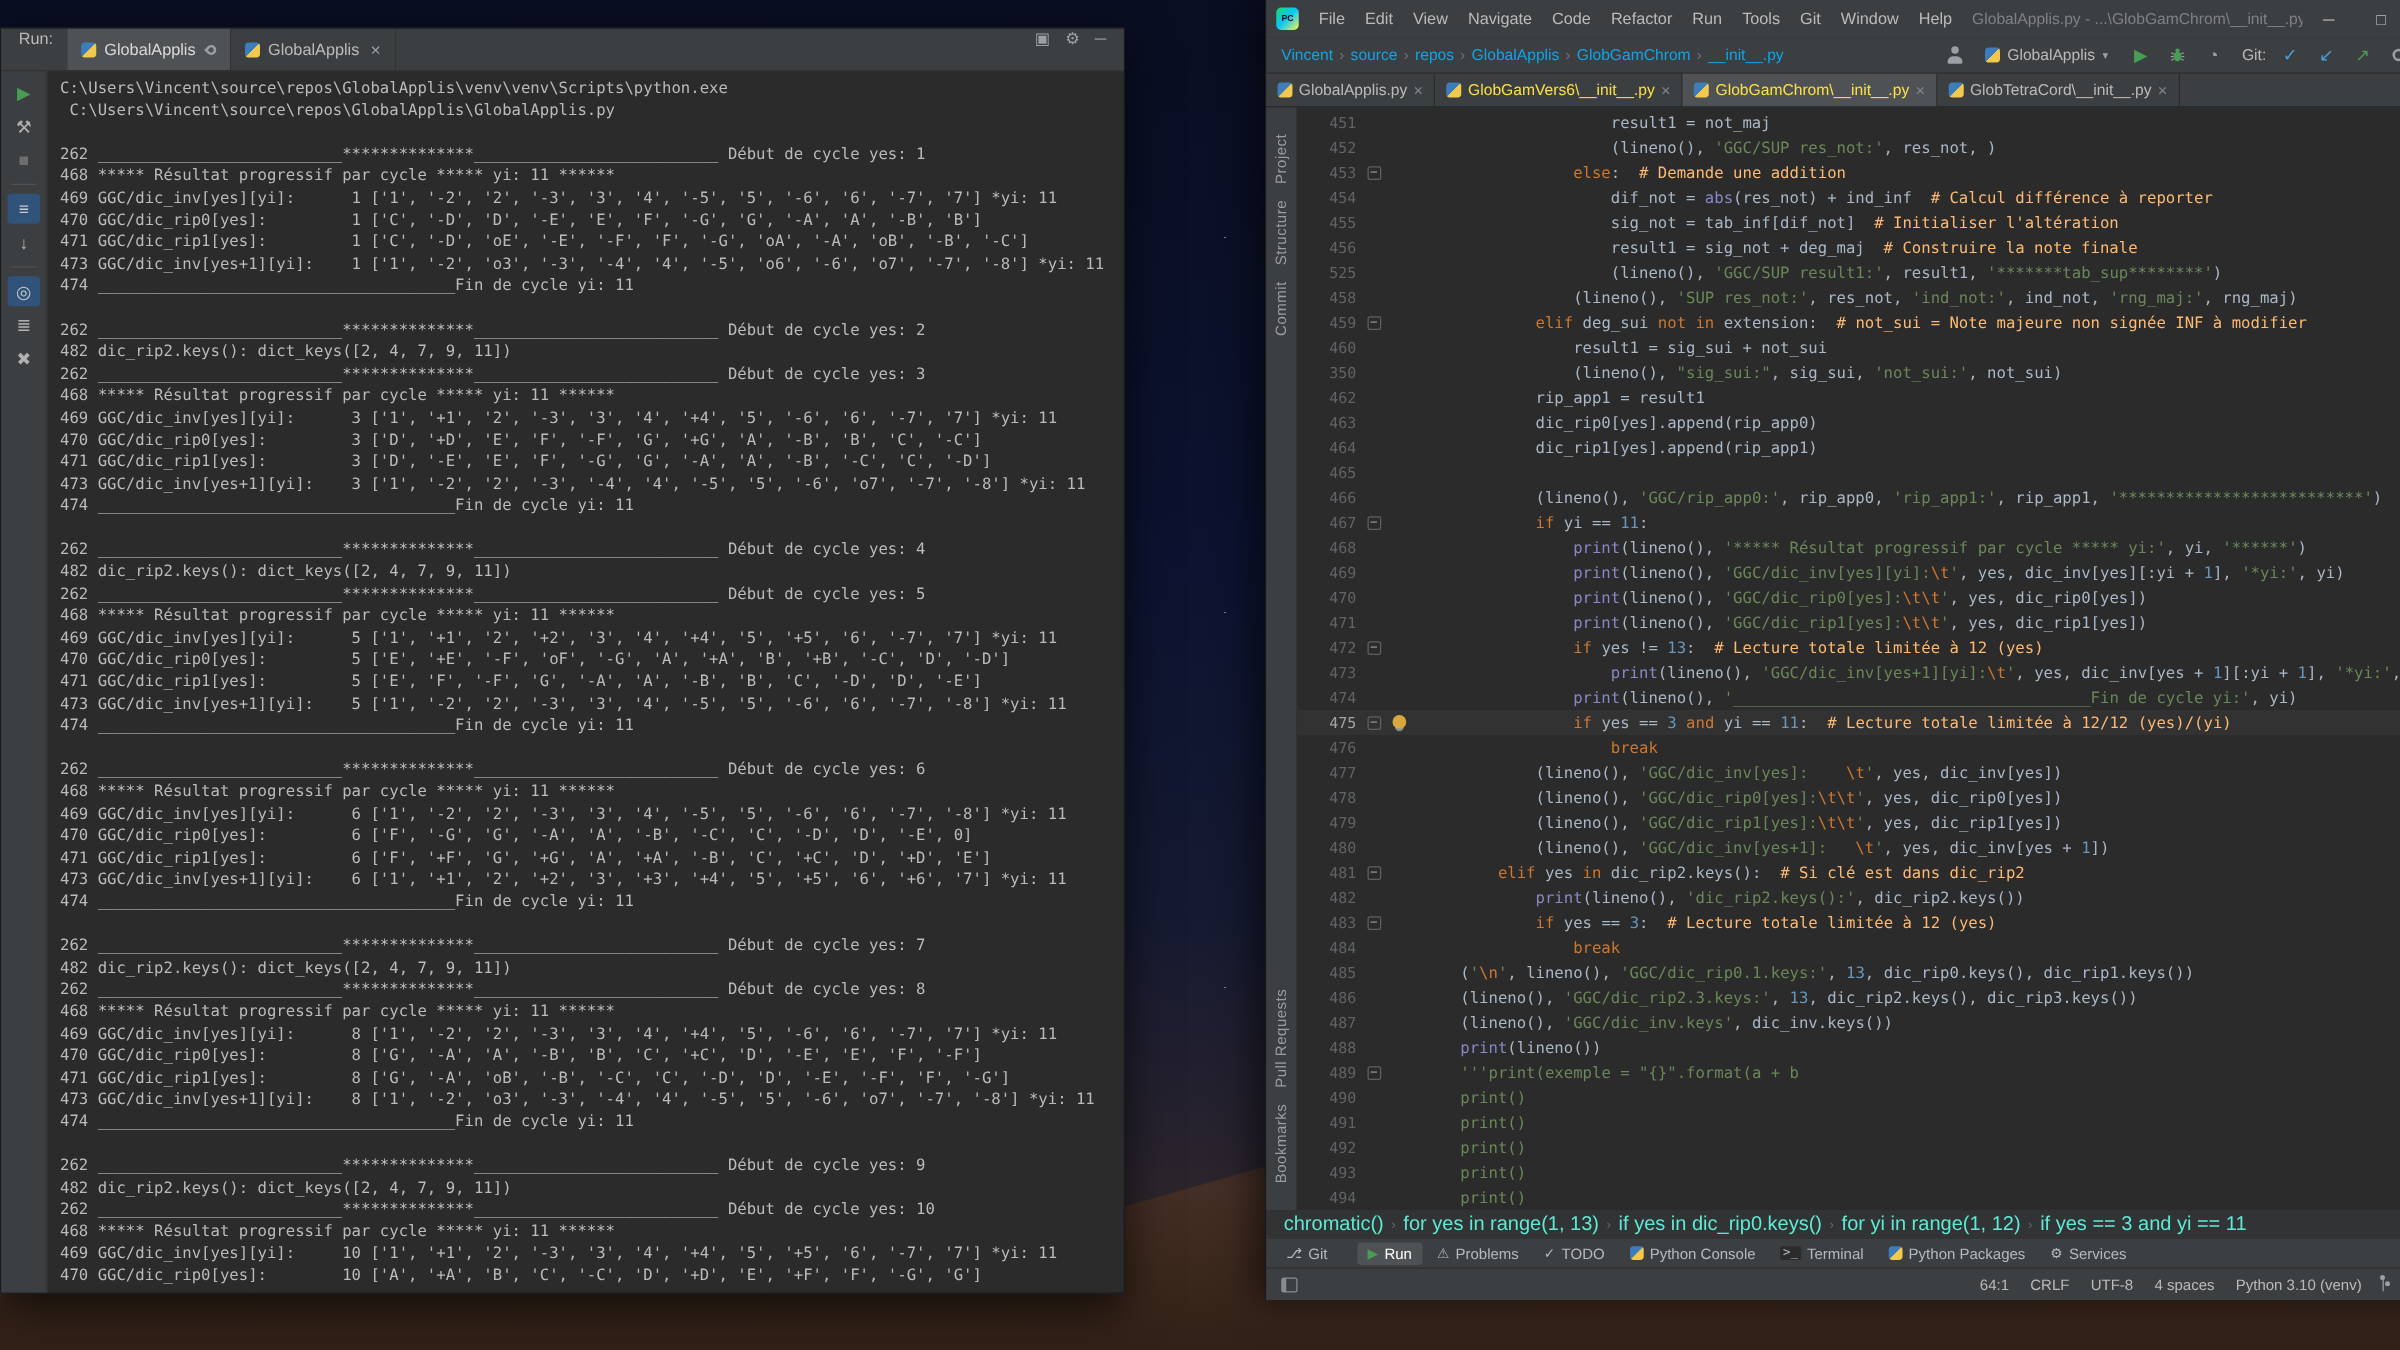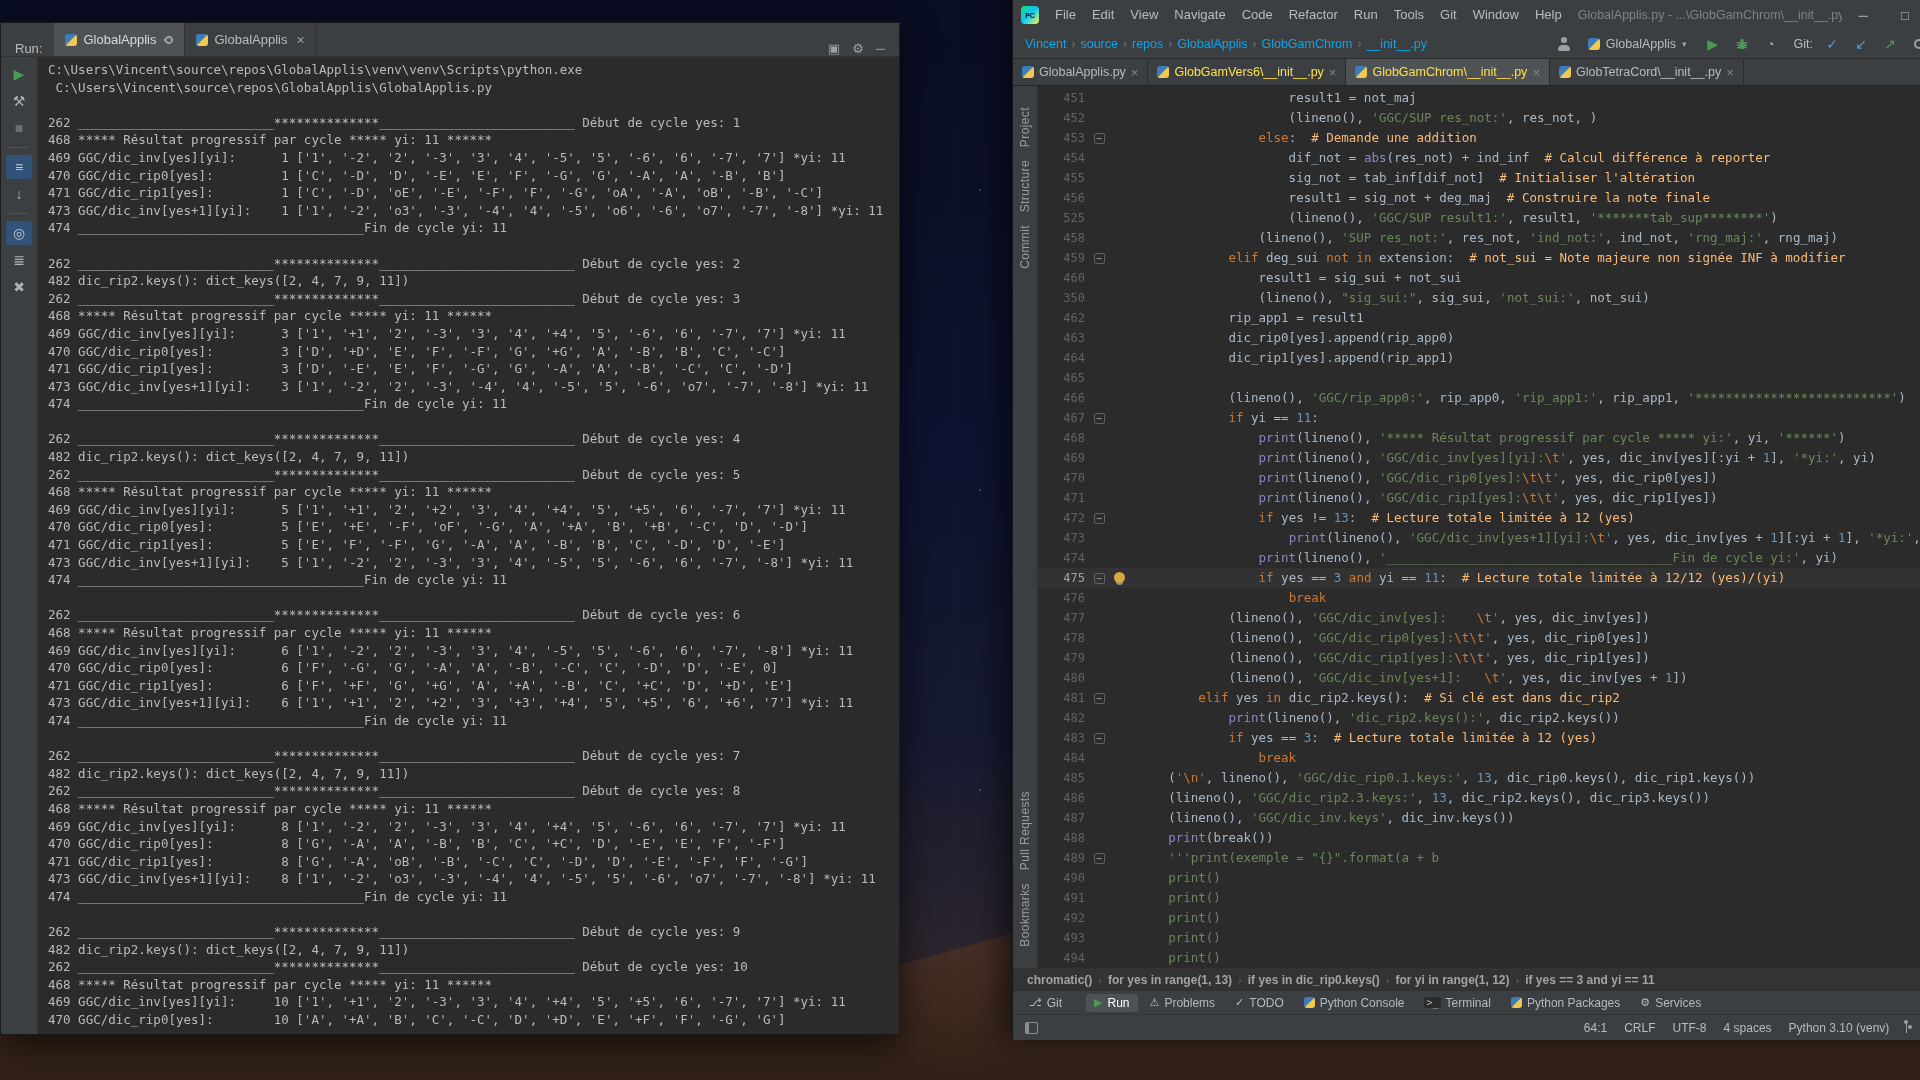--- a/index.html
+++ b/index.html
@@ -15,21 +15,21 @@
  radial-gradient(1px 1px at 80px 240px,rgba(255,255,255,.6),transparent 60%),
  radial-gradient(1px 1px at 180px 260px,rgba(255,255,255,.5),transparent 60%);
  background-size:340px 300px;background-repeat:repeat;}
 .glow{position:absolute;left:540px;bottom:130px;width:330px;height:200px;background:radial-gradient(ellipse at center,rgba(216,128,58,.38),transparent 70%);}
 .ground{position:absolute;left:0;right:0;bottom:0;height:220px;
  background:linear-gradient(180deg,rgba(74,48,30,0) 0%,rgba(88,54,32,.55) 40%,rgba(48,32,22,.95) 100%);
  clip-path:polygon(0 58%,7% 42%,17% 55%,29% 36%,42% 60%,54% 30%,65% 50%,77% 26%,88% 46%,100% 32%,100% 100%,0 100%);}
 
 
 .run-window{position:absolute;left:0;top:22px;width:900px;height:1013px;background:#2b2b2b;border:1px solid #191b1c;box-shadow:0 12px 34px rgba(0,0,0,.65);display:flex;flex-direction:column;z-index:5;}
-.rw-titlebar{height:34px;background:#3c3f41;border-bottom:1px solid #323232;display:flex;align-items:flex-end;padding:0 6px;flex:0 0 34px;}
+.rw-titlebar{height:34px;background:#3c3f41;border-bottom:1px solid #323232;display:flex;align-items:flex-start;padding:0 6px;flex:0 0 34px;}
 .rw-runlabel{color:#bbbbbb;font-size:13px;margin:0 12px 0 8px;}
 .rw-tabs{display:flex;align-self:stretch;align-items:stretch;flex:1;min-width:0;}
 .rtab{display:flex;align-items:center;gap:6px;padding:0 11px;font-size:13px;color:#bbbbbb;border-right:1px solid #323232;}
 .rtab.sel{background:#4e5254;color:#dadada;}
 .rtab-ic{width:12px;height:12px;border-radius:3px;background:linear-gradient(135deg,#3d7dbb 49%,#f2c94c 51%);flex:0 0 12px;}
 .rtab-pin{width:8px;height:8px;border:2px solid #9aa0a6;border-radius:50% 50% 50% 0;transform:rotate(45deg);margin-left:3px;}
 .rtab-x{color:#9aa0a6;font-size:14px;margin-left:3px;}
 .rw-title-icons{display:flex;align-items:center;gap:12px;color:#9aa0a6;font-size:13px;padding:0 8px;}
 .rw-body{flex:1;display:flex;min-height:0;}
 .rw-toolbar{width:37px;background:#3c3f41;border-right:1px solid #323232;display:flex;flex-direction:column;align-items:center;padding-top:5px;gap:3px;flex:0 0 37px;}
@@ -91,21 +91,21 @@
 .bpdot{position:absolute;left:55px;top:5px;width:10px;height:10px;border-radius:50%;background:#db5c5c;}
 .bulb{position:absolute;left:76px;top:4px;width:11px;height:11px;background:#d9a740;border-radius:50%;box-shadow:0 4px 0 -2px #8a8d90;}
 .c-d{color:#a9b7c6;}.c-k{color:#cc7832;}.c-s{color:#6a8759;}.c-c{color:#fdba74;}.c-n{color:#6897bb;}.c-b{color:#8888c6;}.c-e{color:#cc7832;}
 .inspections{position:absolute;top:3px;right:16px;color:#d5b74c;font-size:12px;z-index:2;}
 .scrollbar{position:absolute;right:0;top:0;bottom:0;width:12px;z-index:2;}
 .smark{position:absolute;right:2px;width:8px;height:3px;background:#a49d45;}
 .smark.red{background:#c75450;}
 .sthumb{position:absolute;right:1px;top:68%;height:27%;width:10px;background:rgba(166,170,175,.22);border-radius:4px;}
 
 .crumbbar{height:22px;background:#313335;border-top:1px solid #323232;display:flex;align-items:center;padding-left:14px;flex:0 0 22px;}
-.bcrumb{color:#a3a3a3;font-size:12px;white-space:nowrap;font-weight:bold;}
+.bcrumb{color:#5eead4;font-size:16px;white-space:nowrap;}
 .bcrumb-sep{color:#65696e;font-size:11px;padding:0 6px;}
 
 .twbar{height:24px;background:#3c3f41;border-top:1px solid #323232;display:flex;align-items:center;padding-left:8px;gap:4px;flex:0 0 24px;}
 .twbtn{display:flex;align-items:center;gap:5px;padding:2px 8px;border-radius:3px;font-size:12px;color:#b6b9bd;white-space:nowrap;}
 .twbtn.act{background:#4e5254;color:#ffffff;}
 .twbtn:first-child{margin-right:12px;}
 .twic{font-size:11px;display:inline-flex;align-items:center;}
 .pyicon-sm{width:11px;height:11px;border-radius:3px;background:linear-gradient(135deg,#3d7dbb 49%,#f2c94c 51%);display:inline-block;}
 .twglyph-term{font-family:"DejaVu Sans Mono",monospace;font-size:10px;background:#2b2b2b;border-radius:2px;padding:0 2px;color:#b6b9bd;}
 
@@ -467,21 +467,21 @@
             <span class="ctext"><span class="c-d">        (lineno(), </span><span class="c-s">'GGC/dic_rip2.3.keys:'</span><span class="c-d">, </span><span class="c-n">13</span><span class="c-d">, dic_rip2.keys(), dic_rip3.keys())</span></span>
           </div>
           <div class="crow">
             <span class="gut">487</span>
             <span class="fold"></span>
             <span class="ctext"><span class="c-d">        (lineno(), </span><span class="c-s">'GGC/dic_inv.keys'</span><span class="c-d">, dic_inv.keys())</span></span>
           </div>
           <div class="crow">
             <span class="gut">488</span>
             <span class="fold"></span>
-            <span class="ctext"><span class="c-d">        </span><span class="c-b">print</span><span class="c-d">(break())</span></span>
+            <span class="ctext"><span class="c-d">        </span><span class="c-b">print</span><span class="c-d">(lineno())</span></span>
           </div>
           <div class="crow">
             <span class="gut">489</span>
             <span class="fold">
               <span class="foldbox">−</span>
             </span>
             <span class="ctext"><span class="c-d">        </span><span class="c-s">'''print(exemple = "{}".format(a + b</span></span>
           </div>
           <div class="crow">
             <span class="gut">490</span>

